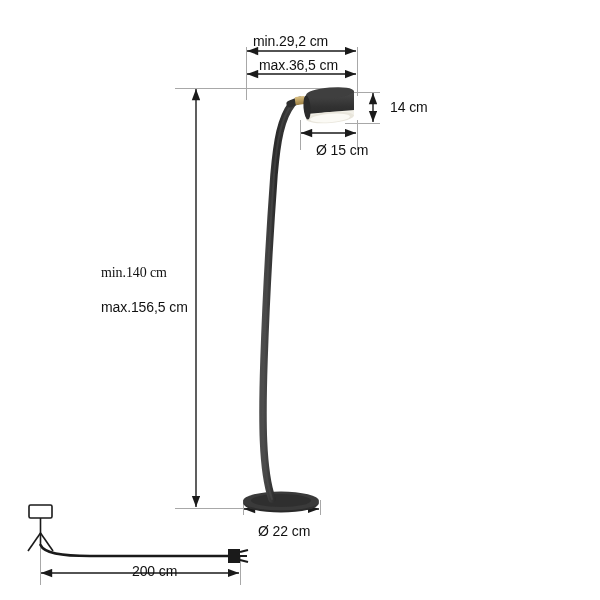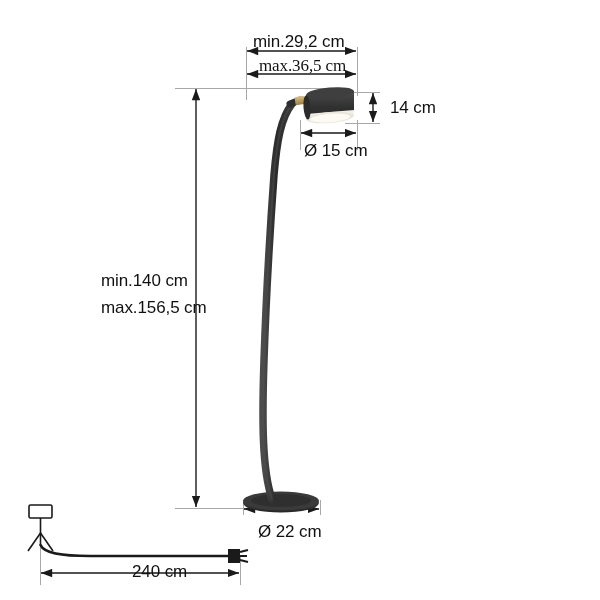--- a/index.html
+++ b/index.html
@@ -20,21 +20,21 @@
     height: 600px;
   }
   #stage svg {
     position: absolute;
     top: 0;
     left: 0;
     display: block;
   }
   .dim-label {
     position: absolute;
-    font-size: 17px;
+    font-size: 14px;
     line-height: 17px;
     color: #111111;
     white-space: nowrap;
     letter-spacing: -0.1px;
   }
 </style>
 </head>
 <body>
 
 <div id="stage">
@@ -158,27 +158,27 @@
         <path d="M 228 549 L 240 549 L 240 563 L 228 563 Z" fill="#1a1a1a"></path>
         <line x1="240" y1="552" x2="248" y2="550" stroke="#1a1a1a" stroke-width="2"></line>
         <line x1="240" y1="560" x2="248" y2="562" stroke="#1a1a1a" stroke-width="2"></line>
         <line x1="240" y1="556" x2="247" y2="556" stroke="#1a1a1a" stroke-width="2"></line>
       </g>
     </g>
   </svg>
 
   <div class="dim-label" style="left:253px; top:33px;">min.29,2 cm</div>
 
-  <div class="dim-label" style="left:259px; top:57px;font-family:Liberation Serif, serif;">max.36,5 cm</div>
+  <div class="dim-label" style="left:259px; top:57px;">max.36,5 cm</div>
 
   <div class="dim-label" style="left:390px; top:99px;">14 cm</div>
 
-  <div class="dim-label" style="left:304px; top:142px;">Ø 15 cm</div>
+  <div class="dim-label" style="left:316px; top:142px;">Ø 15 cm</div>
 
-  <div class="dim-label" style="left:101px; top:272px;">min.140 cm</div>
+  <div class="dim-label" style="left:101px; top:264px;font-family:Liberation Serif, serif;">min.140 cm</div>
 
   <div class="dim-label" style="left:101px; top:291px;margin-top:8px;">max.156,5 cm</div>
 
   <div class="dim-label" style="left:258px; top:523px;">Ø 22 cm</div>
 
-  <div class="dim-label" style="left:132px; top:563px;">240 cm</div>
+  <div class="dim-label" style="left:132px; top:563px;">200 cm</div>
 
 </div>
 
 </body></html>

